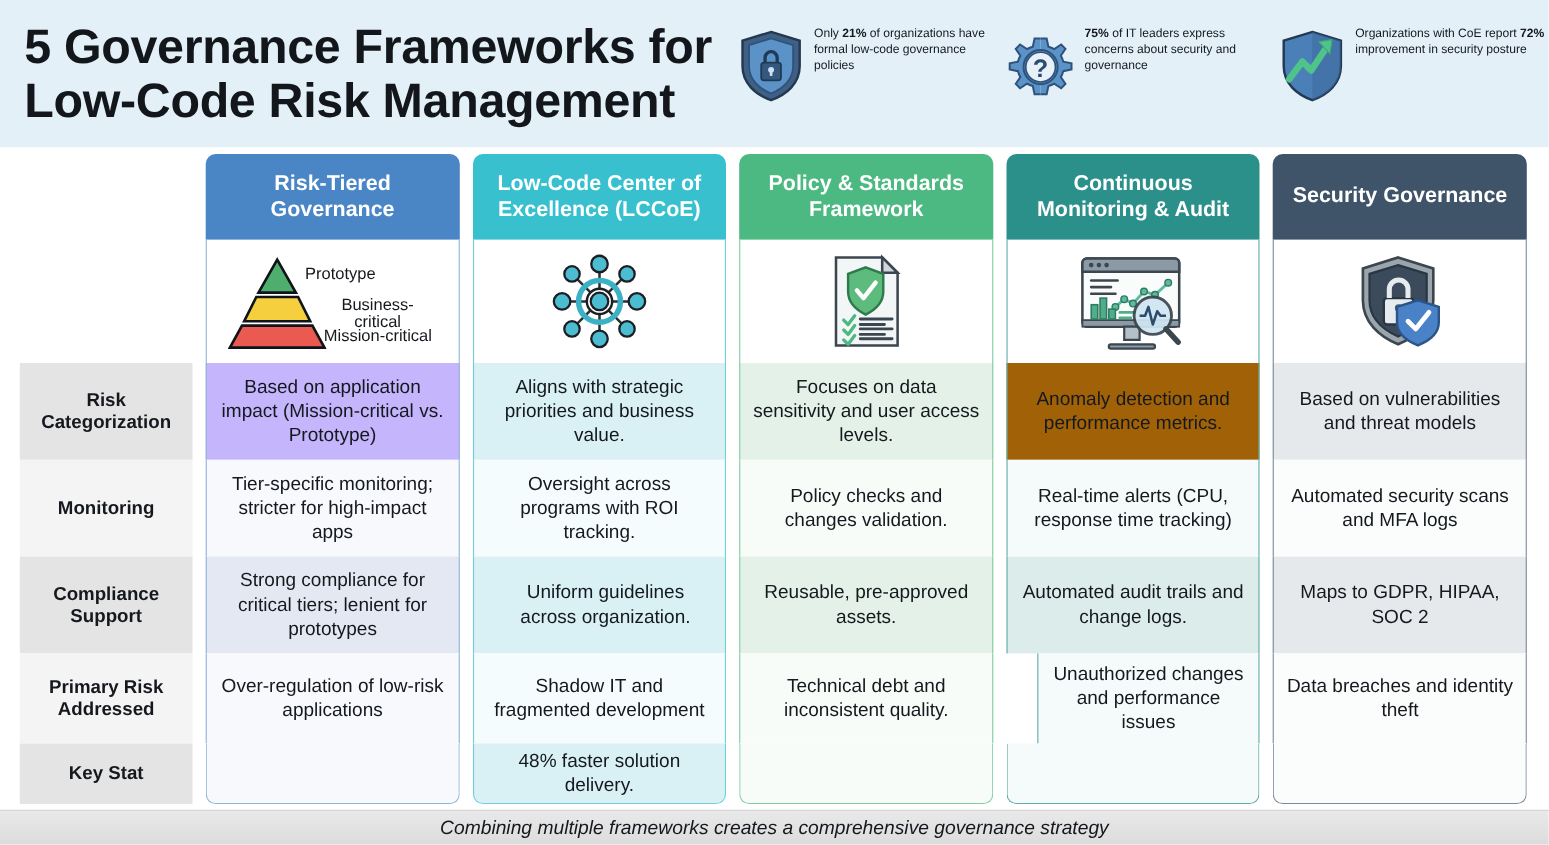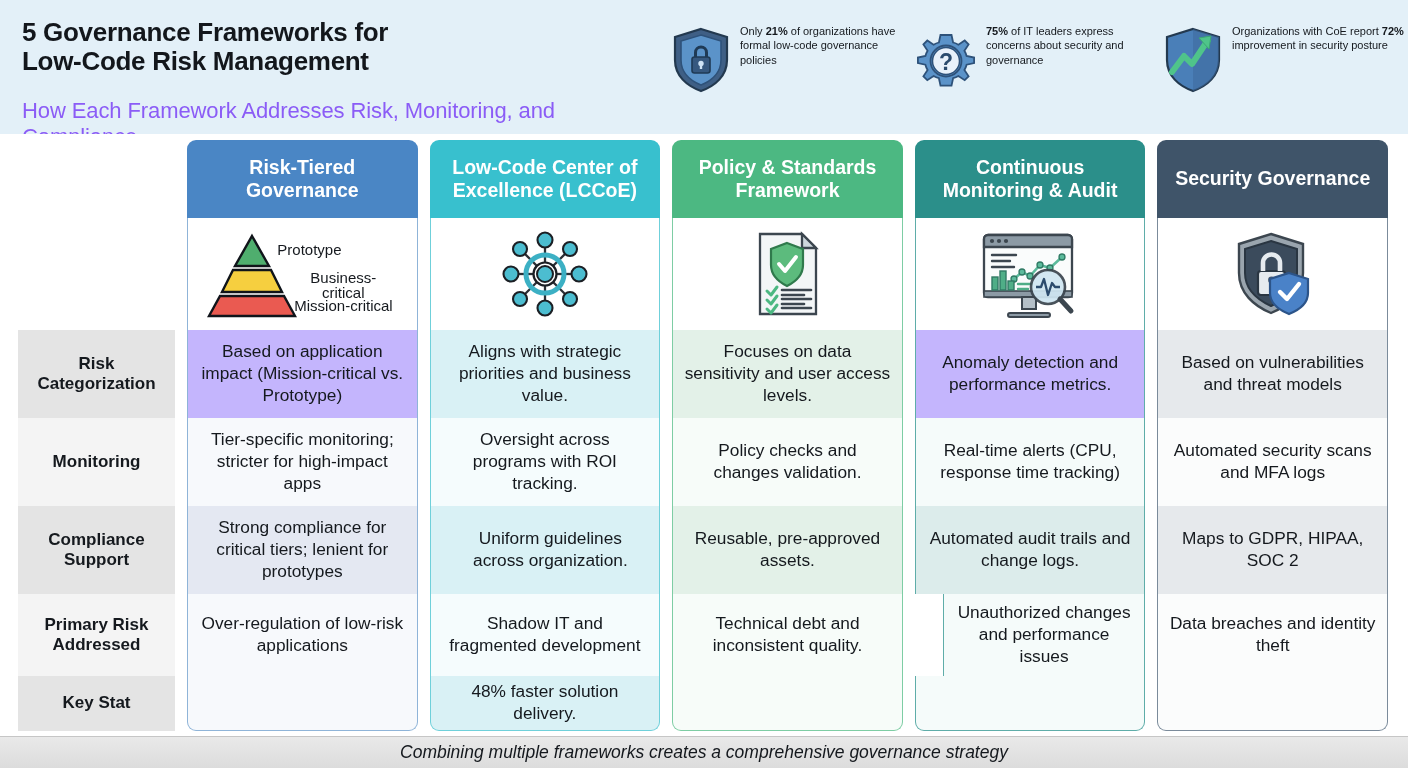--- a/index.html
+++ b/index.html
@@ -21,21 +21,21 @@
   .header {
     height: 134px;
     background: #e3f0f8;
     display: flex;
     align-items: flex-start;
     padding: 14px 16px 0 22px;
     flex: 0 0 134px;
   }
   .header-left { width: 648px; flex: 0 0 648px; padding-top: 4px; }
   .title {
-    font-size: 26px;
+    font-size: 44px;
     font-weight: bold;
     color: #13171c;
     line-height: 1.12;
     letter-spacing: -0.3px;
   }
   .subtitle {
     margin-top: 22px;
     font-size: 22px;
     color: #8b5cf6;
     letter-spacing: -0.1px;
@@ -318,21 +318,21 @@
           <rect x="41.2" y="52" width="2.6" height="7" fill="#4a5a6b"></rect>
           <path d="M60 44 L79 50 V64 C79 75 70 81 60 85 C50 81 41 75 41 64 V50 Z" fill="#4a82c8" stroke="#2c5489" stroke-width="2.2"></path>
           <path d="M51 63 L58 70 L70 55" fill="none" stroke="#ffffff" stroke-width="4.4" stroke-linecap="round" stroke-linejoin="round"></path>
         </svg>
       </div>
 
       <div class="rowlabel shade">Risk Categorization</div>
       <div class="cell shade c0" style="border-left-color: rgb(143, 180, 216); border-right-color: rgb(143, 180, 216); background: #c4b5fd;">Based on application impact (Mission-critical vs. Prototype)</div>
       <div class="cell shade c1" style="border-left-color: rgb(111, 208, 218); border-right-color: rgb(111, 208, 218); background: rgb(217, 241, 245);">Aligns with strategic priorities and business value.</div>
       <div class="cell shade c2" style="border-left-color: rgb(126, 205, 164); border-right-color: rgb(126, 205, 164); background: rgb(227, 241, 232);">Focuses on data sensitivity and user access levels.</div>
-      <div class="cell shade c3" style="border-left-color: rgb(95, 173, 169); border-right-color: rgb(95, 173, 169); background: #c4b5fd;">Anomaly detection and performance metrics.</div>
+      <div class="cell shade c3" style="border-left-color: rgb(95, 173, 169); border-right-color: rgb(95, 173, 169); background: #a16207;">Anomaly detection and performance metrics.</div>
       <div class="cell shade c4" style="border-left-color: rgb(123, 139, 155); border-right-color: rgb(123, 139, 155); background: rgb(230, 233, 236);">Based on vulnerabilities and threat models</div>
 
       <div class="rowlabel light">Monitoring</div>
       <div class="cell light c0" style="border-left-color: rgb(143, 180, 216); border-right-color: rgb(143, 180, 216); background: rgb(247, 249, 252);">Tier-specific monitoring; stricter for high-impact apps</div>
       <div class="cell light c1" style="border-left-color: rgb(111, 208, 218); border-right-color: rgb(111, 208, 218); background: rgb(245, 252, 253);">Oversight across programs with ROI tracking.</div>
       <div class="cell light c2" style="border-left-color: rgb(126, 205, 164); border-right-color: rgb(126, 205, 164); background: rgb(247, 252, 249);">Policy checks and changes validation.</div>
       <div class="cell light c3" style="border-left-color: rgb(95, 173, 169); border-right-color: rgb(95, 173, 169); background: rgb(245, 251, 250);">Real-time alerts (CPU, response time tracking)</div>
       <div class="cell light c4" style="border-left-color: rgb(123, 139, 155); border-right-color: rgb(123, 139, 155); background: rgb(251, 252, 252);">Automated security scans and MFA logs</div>
 
       <div class="rowlabel shade">Compliance Support</div>

